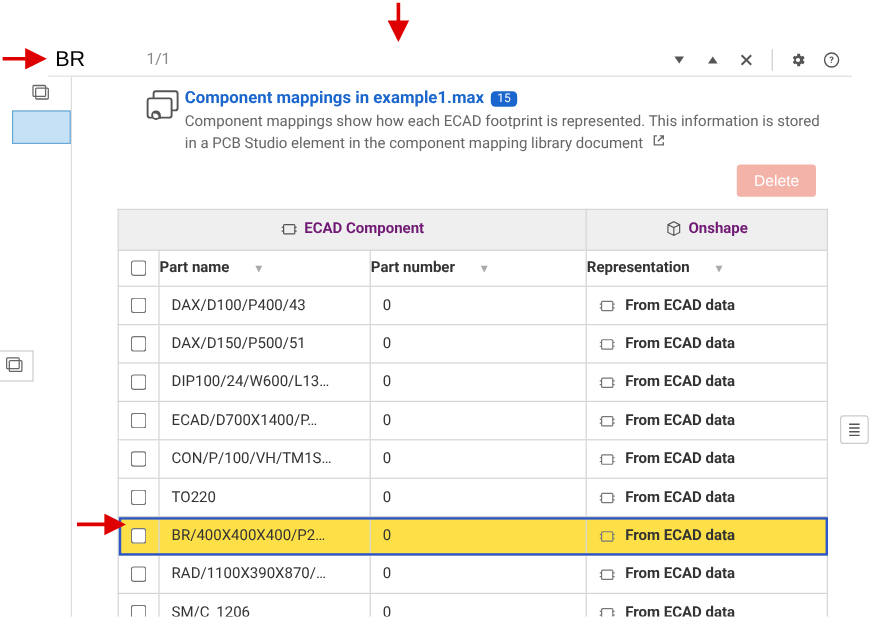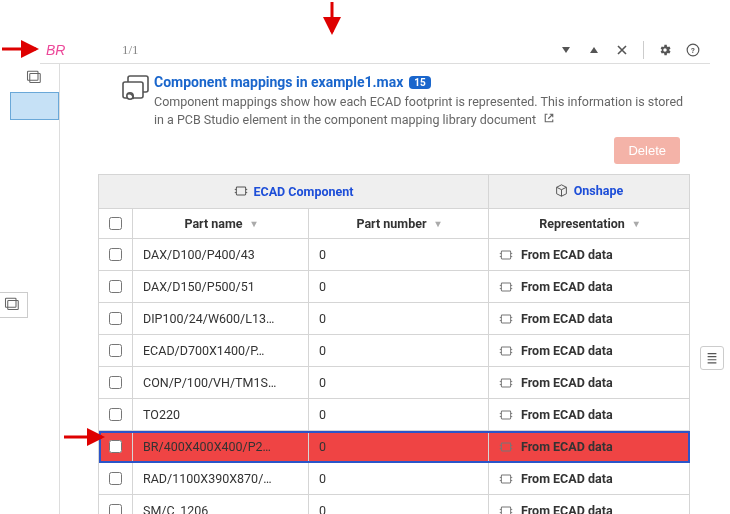--- a/index.html
+++ b/index.html
@@ -31,31 +31,29 @@
     display: flex;
     align-items: center;
     gap: 6px;
     padding: 0 6px;
     background: #fff;
     border-bottom: 1px solid #ddd;
   }
   .search-field {
     border: none;
     background: transparent;
-    font-size: 14px;
-    color: #ec4899;
+    font-size: 18px;
+    color: #000000;
     width: 70px;
     outline: none;
-    font-style: italic;
   }
   .count-field {
     color: #888;
     width: 40px;
     text-align: left;
-    font-family: Liberation Serif, serif;
   }
   .spacer { flex: 1; }
   .icon-btn {
     width: 22px; height: 22px;
     display: flex; align-items: center; justify-content: center;
     color: #555;
     cursor: pointer;
     border-radius: 3px;
   }
   .divider { width: 1px; height: 18px; background: #ccc; margin: 0 4px; }
@@ -115,21 +113,21 @@
     display: flex;
     gap: 0;
     padding: 10px 20px 4px 60px;
     align-items: flex-start;
   }
   .header-icon { color: #555; flex-shrink: 0; }
   .header-text { flex: 1; }
   .title-row { display: flex; align-items: center; gap: 6px; }
   .title-link { color: #1a66cc; font-weight: 700; font-size: 14px; }
   .badge {
-    background: #1a66cc; color:#fff; font-size: 10px; font-weight: 700;
+    background: #1a66cc; color:#fff; font-size: 10px; font-weight: 400;
     padding: 1px 5px; border-radius: 4px;
   }
   .subtitle { color: #666; font-size: 12.5px; line-height: 1.45; margin-top: 3px; }
   .ext-link { color: #666; margin-left: 4px; cursor:pointer; }
 
   .action-row { display: flex; justify-content: flex-end; padding: 4px 30px 10px 0; }
   .delete-btn {
     background: #f4b3a8; color: #fff; border: none;
     padding: 6px 14px; border-radius: 3px; font-size: 13px; font-weight: 500;
     cursor: pointer;
@@ -145,44 +143,44 @@
   .grid th, .grid td {
     border: 1px solid #d5d5d5;
     padding: 0;
     height: 32px;
     font-size: 12.5px;
     vertical-align: middle;
   }
   .grid thead tr.group th {
     background: #efefef;
     font-weight: 700;
-    color: #1d4ed8;
+    color: #701a75;
     text-align: center;
     height: 34px;
   }
   .grid thead tr.cols th {
     background: #fff;
     font-weight: 700;
     color: #333;
     text-align: center;
     height: 30px;
   }
   .col-chk { width: 34px; }
   .col-name { width: 176px; }
   .col-num { width: 180px; }
   .col-rep { }
-  .hdr-inner { display:flex; align-items:center; justify-content:center; gap:9px; color:#333;}
+  .hdr-inner { display:flex; align-items:center; gap:22px; color:#333;}
   .sort-caret { color:#aaa; font-size:10px; }
   .cell { padding: 0 10px; white-space: nowrap; overflow: hidden; text-overflow: ellipsis; color:#333; }
   .cell.num { color:#333; }
   .chk { display:flex; align-items:center; justify-content:center; height:100%; }
   input[type=checkbox]{ width:13px; height:13px; }
   .rep-cell { display:flex; align-items:center; gap:8px; padding:0 10px; color:#333;font-weight:bold;}
   .chip-ico { color:#777; display:inline-flex; }
-  tr.selected td { background:#ef4444; }
+  tr.selected td { background:#fde047; }
   tr.selected { outline: 2px solid #2b55c9; outline-offset: -2px; }
   tbody tr { height: 31px; padding-left: 27px; }
   .gcell-inner { display:inline-flex; align-items:center; gap:6px; }
 </style>
 </head>
 <body>
 
 <div class="arrow" style="left:2px; top:40px;">
   <svg width="40" height="18">
       <defs>

